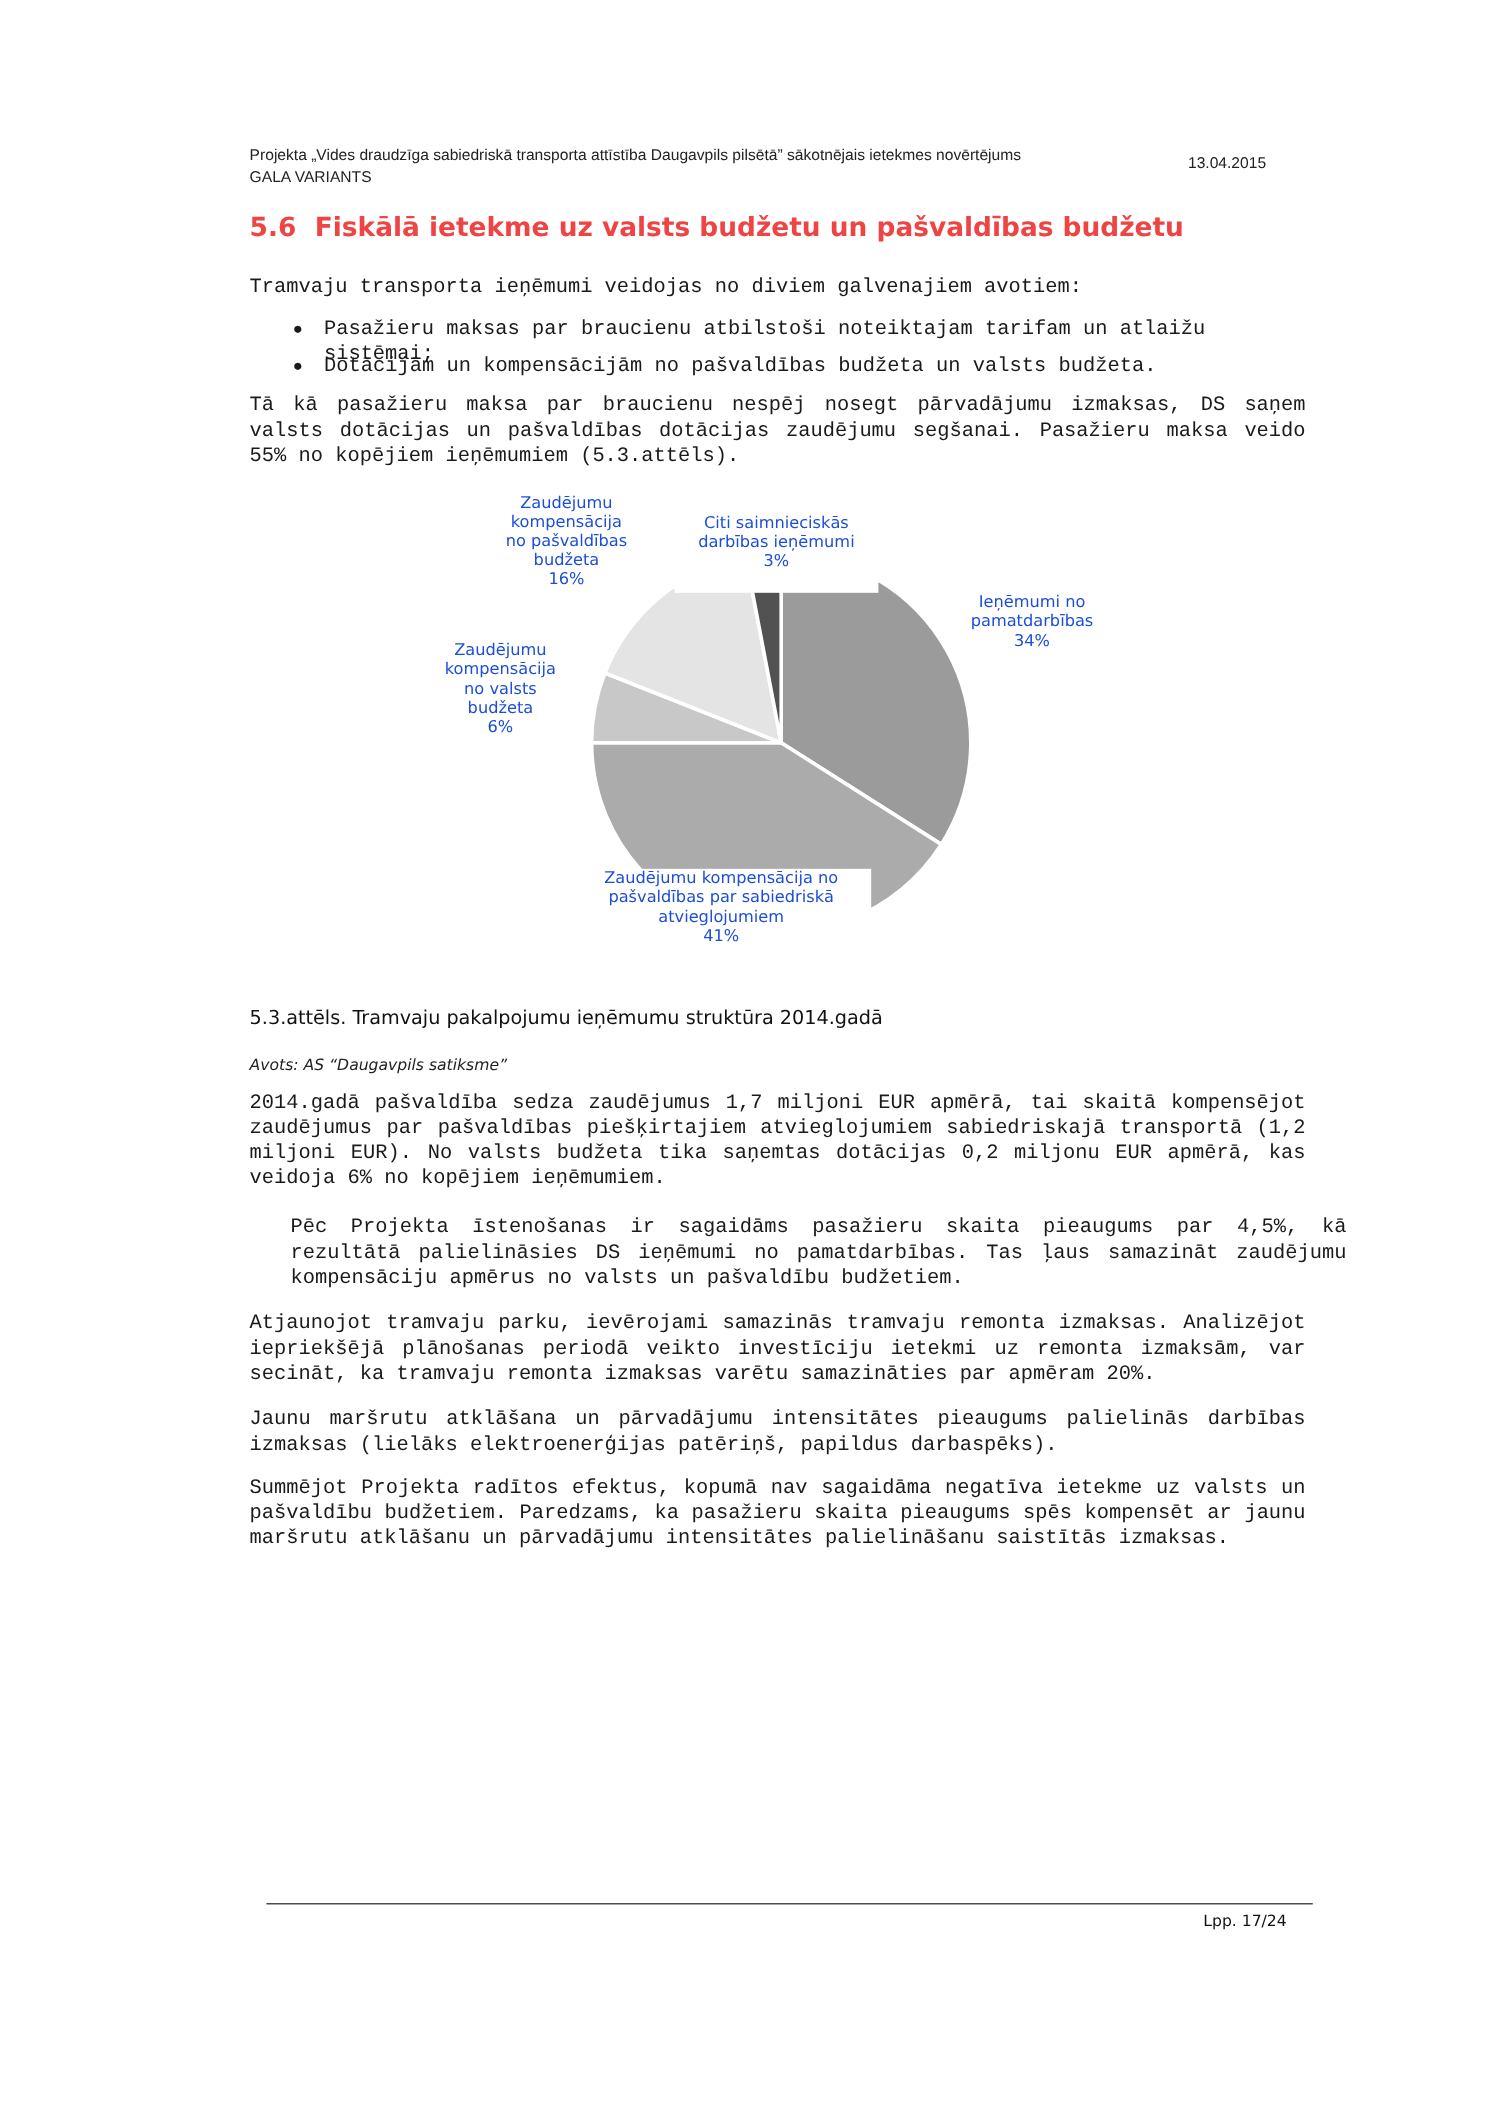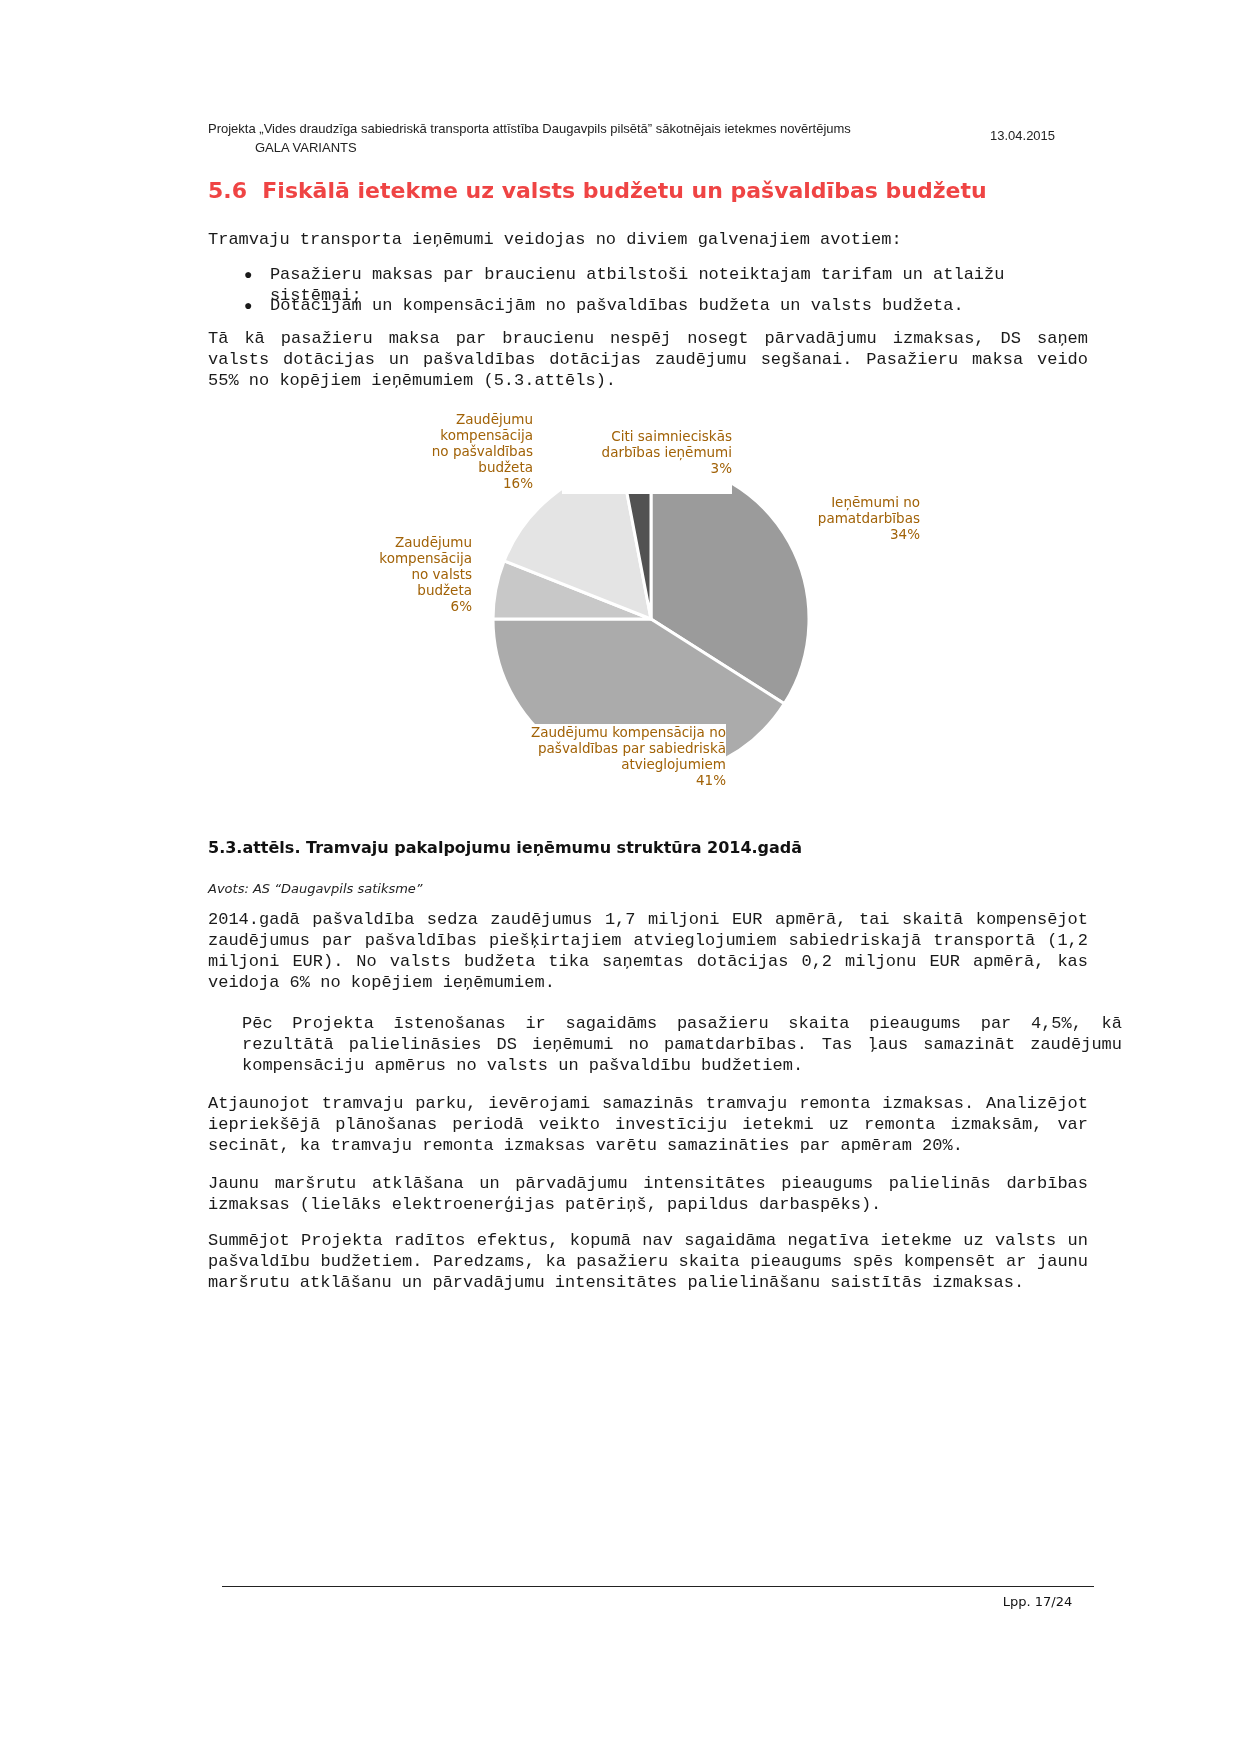--- a/index.html
+++ b/index.html
@@ -6,31 +6,31 @@
   body { width: 1240px; height: 1753px; position: relative; overflow: hidden;
          font-family: "DejaVu Sans", sans-serif; color: #1a1a1a; }
   .abs { position: absolute; }
   .hdr-line { font-family: "Liberation Sans", sans-serif; font-size: 13px; color: #222; }
   .h2 { font-family: "DejaVu Sans", sans-serif; font-weight: bold; font-size: 22px; color: #ef4444; }
   .para { font-family: Liberation Mono, monospace; font-size: 17px; line-height: 21px; color: #1a1a1a; }
   .just { text-align: justify; text-align-last: left; }
   .bullet { display: flex; align-items: baseline; }
   .bullet .dot { width: 26px; font-size: 14px; }
   .pie-label { font-family: "DejaVu Sans", sans-serif; font-size: 13.5px; line-height: 16px;
-               color: #a16207; text-align: right; background: #fff; }
-  .caption { font-family: "DejaVu Sans", sans-serif; font-weight: bold; font-size: 16px; color: #111; }
+               color: #1d4ed8; text-align: center; background: #fff; }
+  .caption { font-family: "DejaVu Sans", sans-serif; font-weight: normal; font-size: 16px; color: #111; }
   .source { font-family: "DejaVu Sans", sans-serif; font-style: italic; font-size: 13px; color: #222; }
   .footer-rule { height: 0; border-top: 1.5px solid #222; }
   .footer-page { font-family: "DejaVu Sans", sans-serif; font-size: 13px; color: #111; }
 </style>
 </head>
 <body>
 
 <div class="abs hdr-line" style="left:208px; top:121px; width:880px; white-space:nowrap;">Projekta „Vides draudzīga sabiedriskā transporta attīstība Daugavpils pilsētā” sākotnējais ietekmes novērtējums</div>
-<div class="abs hdr-line" style="left:208px; top:140px;margin-left:47px;">GALA VARIANTS</div>
+<div class="abs hdr-line" style="left:208px; top:140px;">GALA VARIANTS</div>
 <div class="abs hdr-line" style="left:990px; top:128px; width:60px; text-align:center;">13.04.2015</div>
 
 <div class="abs h2" style="left:208px; top:178px; white-space:nowrap;">
   <span>5.6</span>&nbsp;&nbsp;<span>Fiskālā ietekme uz valsts budžetu un pašvaldības budžetu</span>
 </div>
 
 <div class="abs para" style="left:208px; top:229px; width:880px;">Tramvaju transporta ieņēmumi veidojas no diviem galvenajiem avotiem:</div>
 <div class="abs para bullet" style="left:244px; top:264px; width:860px;">
   <span class="dot">●</span>
   <span>Pasažieru maksas par braucienu atbilstoši noteiktajam tarifam un atlaižu sistēmai;</span>

